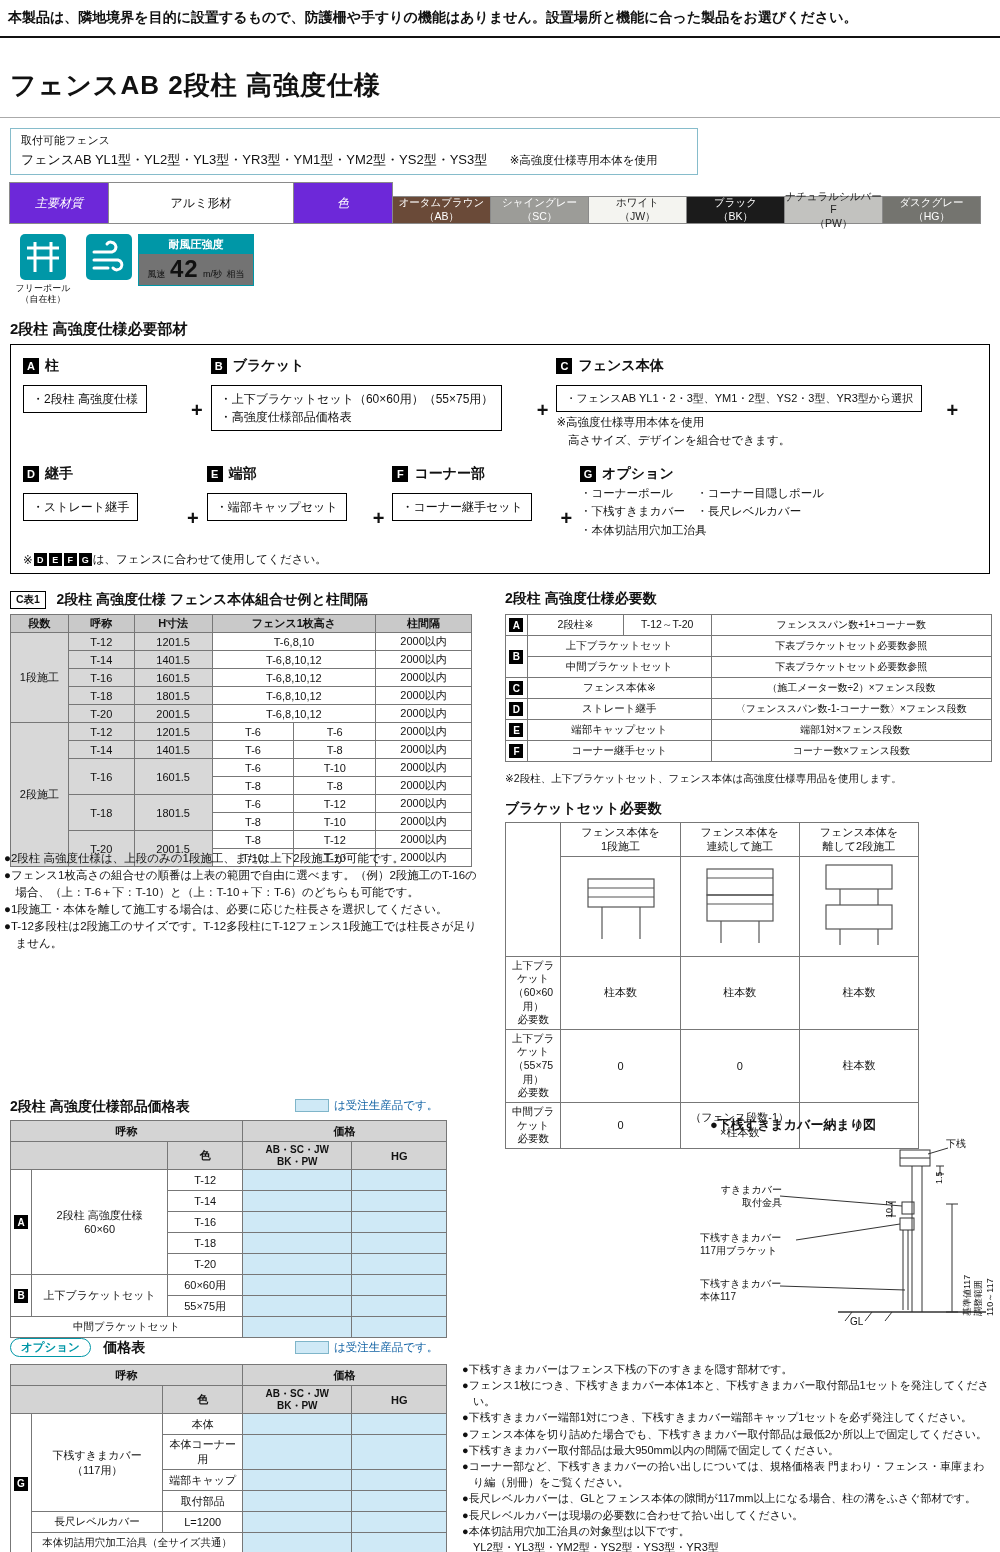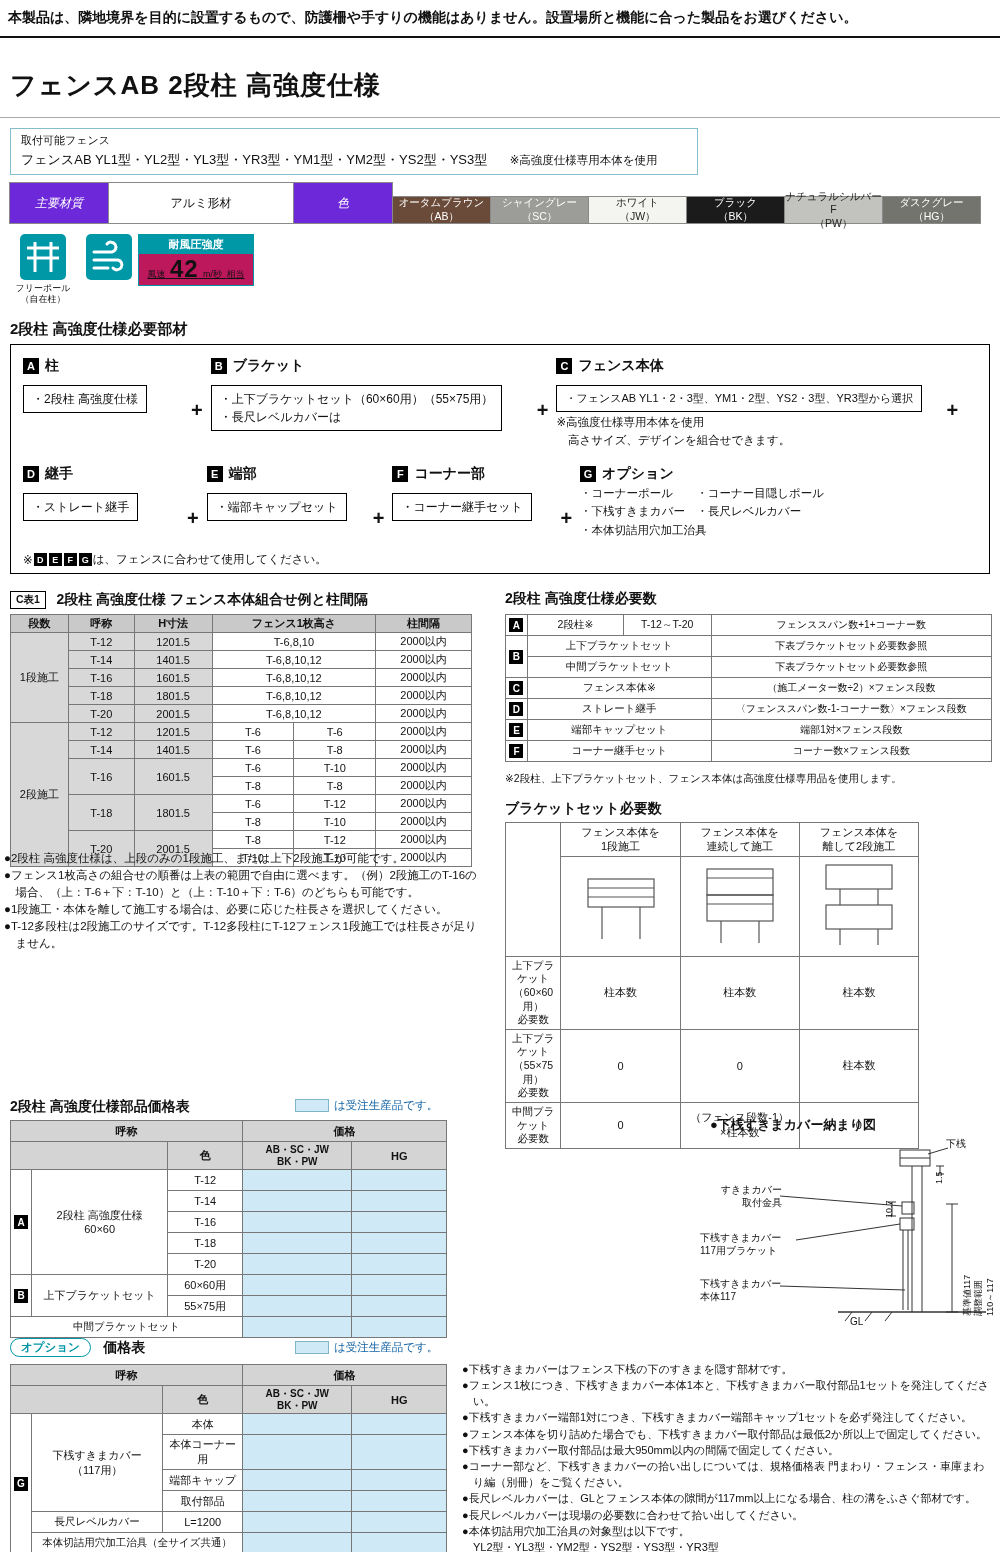--- a/index.html
+++ b/index.html
@@ -23,21 +23,21 @@
   .mat-cell.dark { background:#6d28d9; color:#fff;font-style:italic; }
   .color-cells { display:flex;margin-top:14px; }
   .color-cell { width:99px; display:flex; flex-direction:column; align-items:center; justify-content:center; border:1px solid #8a8a8a; margin-left:-1px; line-height:1.3; text-align:center; }
   .cname { font-size:10.5px; } .ccode { font-size:10.5px; }
 
   .badge-group { display:flex; flex-direction:column; align-items:center; }
   .icon-label { font-size:9px; text-align:center; white-space:pre-line; margin-top:3px; line-height:1.25; }
   .wind-wrap { display:flex; align-items:flex-start; gap:6px; }
   .wind-box { width:116px; border:1px solid #0097a7; }
   .wind-head { background:#0097a7; color:#fff; font-size:11px; font-weight:bold; text-align:center; padding:2px 0; }
-  .wind-body { text-align:center; padding:1px 0 2px 0; background:#be185d;text-decoration:underline; }
+  .wind-body { text-align:center; padding:1px 0 2px 0; background:#737373; }
   .wp,.ws { font-size:9px; } .wu { font-size:9px; }
   .wn { font-size:24px; font-weight:bold; letter-spacing:1px; }
 
   .parts-box { border:1px solid #000; width:980px; height:230px; padding:12px 12px 8px 12px; }
   .parts-row { display:flex; align-items:flex-start; }
   .part-head { display:flex; align-items:center; gap:6px; font-size:14px; font-weight:bold; }
   .sqtag { display:inline-flex; align-items:center; justify-content:center; width:16px; height:16px; background:#000; color:#fff; font-size:11px; font-weight:bold; flex:0 0 auto; }
   .sqtag.sm { width:14px; height:14px; font-size:10px; }
   .sqtag.xs { width:13px; height:13px; font-size:9px; margin:0 1px; }
   .pbox { display:inline-block; border:1px solid #000; margin-top:10px; padding:4px 8px; font-size:12px; line-height:1.5; background:#fff; }
@@ -185,21 +185,21 @@
         <div class="pbox"><div>・2段柱 高強度仕様</div></div>
       </div>
       <div class="plus">+</div>
       <div class="part" style="width:318px;">
         <div class="part-head">
             <span class="sqtag">B</span>
             <span>ブラケット</span>
           </div>
         <div class="pbox">
           <div>・上下ブラケットセット（60×60用）（55×75用）</div>
-          <div>・長尺レベルカバーは</div>
+          <div>・高強度仕様部品価格表</div>
         </div>
       </div>
       <div class="plus">+</div>
       <div class="part" style="width:382px;">
         <div class="part-head">
             <span class="sqtag">C</span>
             <span>フェンス本体</span>
           </div>
         <div class="pbox small"><div>・フェンスAB YL1・2・3型、YM1・2型、YS2・3型、YR3型から選択</div></div>
         <div class="pnote">※高強度仕様専用本体を使用</div>

